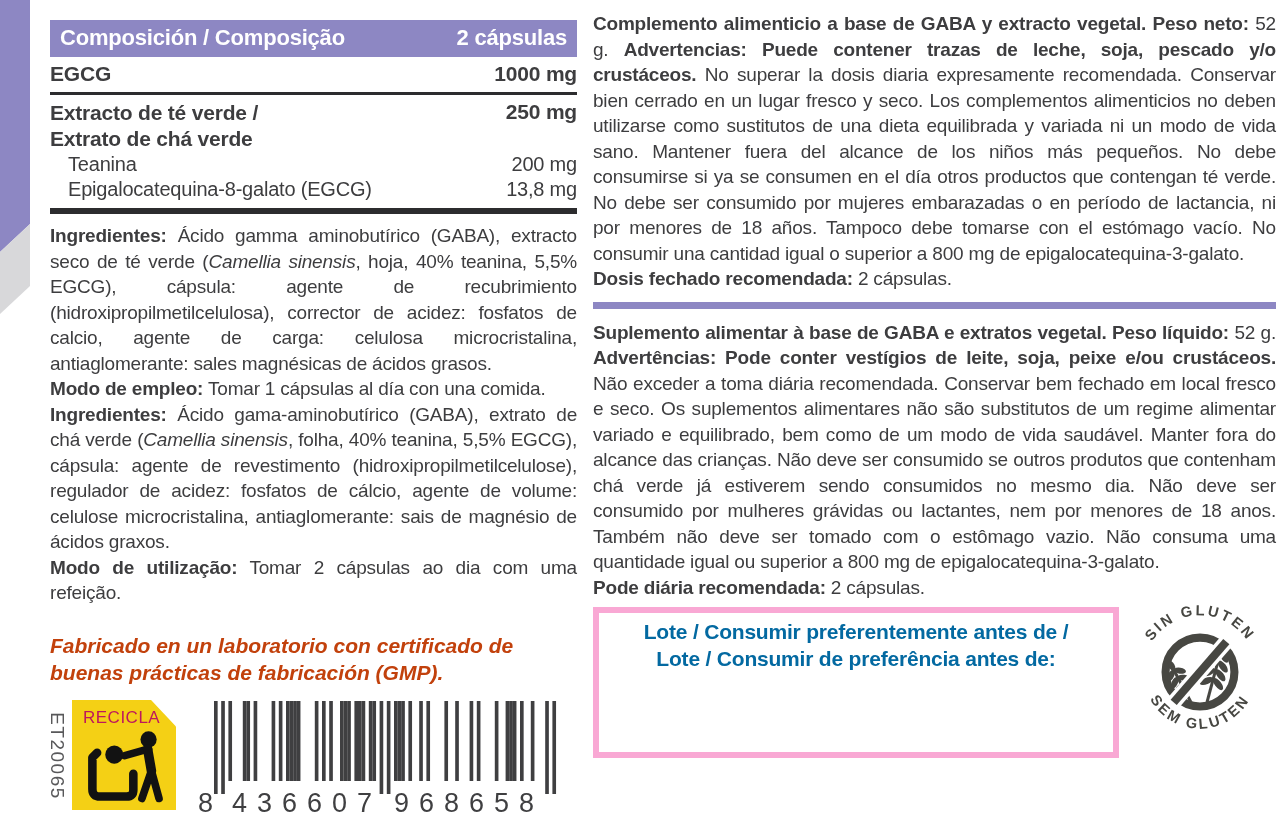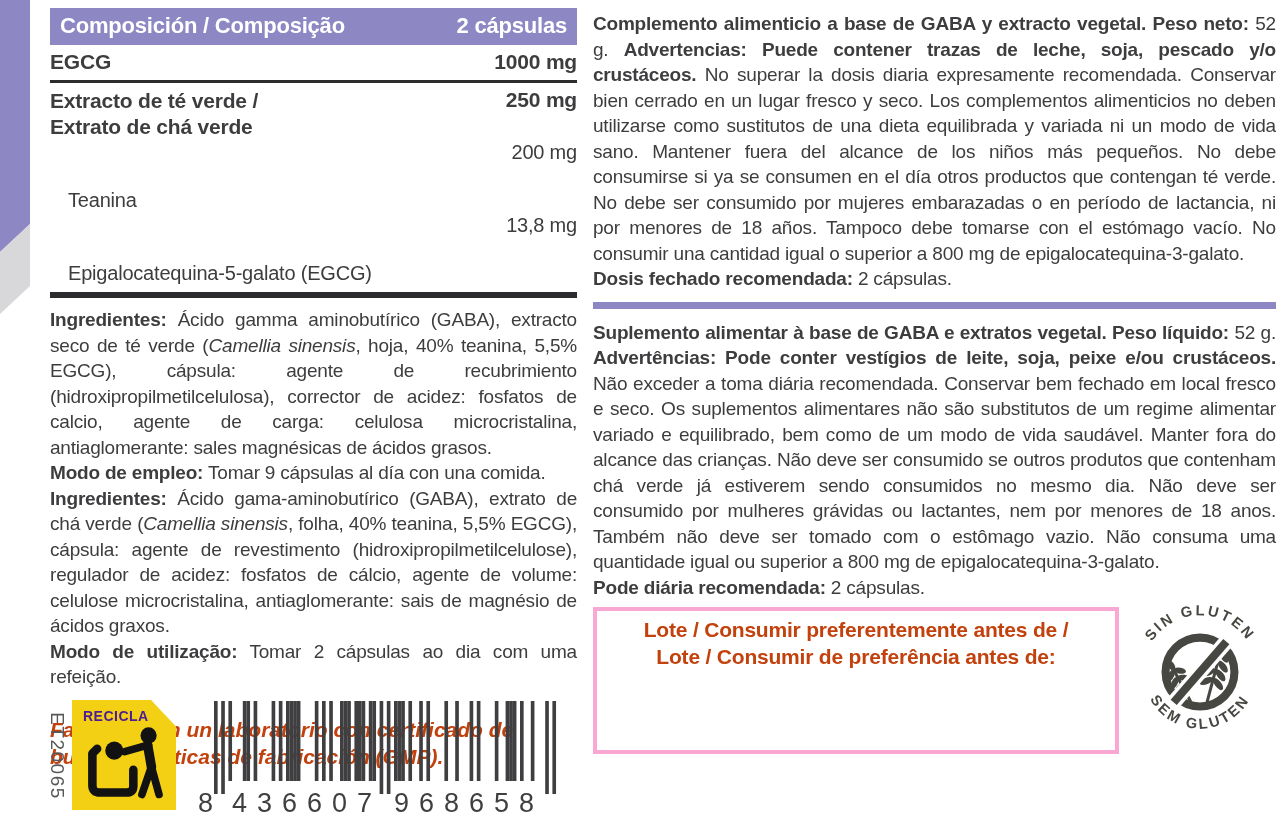--- a/index.html
+++ b/index.html
@@ -4,61 +4,61 @@
 <style>
   html,body{margin:0;padding:0;background:#fff;}
   .page{
     position:relative;width:1280px;height:827px;background:#ffffff;
     font-family:"Liberation Sans", sans-serif;color:#3d3d3f;overflow:hidden;
     letter-spacing:-0.2px;
   }
   .ribbon{position:absolute;left:0;top:0;}
 
   
-  .col-left{position:absolute;left:50px;top:8px;width:527px;}
+  .col-left{position:absolute;left:50px;top:20px;width:527px;}
   .comp-table{border-bottom:6px solid #2c2c2e;}
   .comp-head{display:flex;justify-content:space-between;align-items:center;
     background:#8d87c3;color:#ffffff;font-weight:bold;font-size:22px;
     padding:5px 10px 6px 10px;}
   .comp-row{display:flex;justify-content:space-between;font-size:21px;}
   .row-gaba{font-weight:bold;padding:5px 0 6px 0;border-bottom:3px solid #2c2c2e;}
   .row-extract{font-weight:bold;padding:5px 0 0 0;}
   .row-extract .nm{white-space:pre-line;line-height:26px;}
   .row-sub{font-weight:normal;font-size:20px;line-height:25px;}
-  .row-sub .nm{padding-left:18px;margin-top:48px;}
+  .row-sub .nm{padding-left:18px;}
   .row-sub:last-child{padding-bottom:6px;}
   .val{text-align:right;white-space:nowrap;}
 
   .body-text{font-size:19px;line-height:25.5px;text-align:justify;margin:0;}
   .left-text{margin-top:9px;}
   .gmp{color:#c2410c;font-weight:bold;font-style:italic;font-size:21px;
     line-height:27px;margin-top:26px;letter-spacing:0;}
 
   .b{font-weight:bold;}
   .i{font-style:italic;}
 
   
   .bottom-left{position:absolute;left:42px;top:700px;display:flex;align-items:flex-start;}
   .side-code{position:relative;width:30px;height:112px;flex:0 0 30px;}
   .side-code span{position:absolute;left:50%;top:50%;
     transform:translate(-50%,-50%) rotate(90deg);
     white-space:nowrap;font-size:19px;color:#58585a;letter-spacing:1.5px;}
   .recycle-badge{width:104px;height:110px;background:#f4d015;
     clip-path:polygon(0 0,76% 0,100% 24%,100% 100%,0 100%);}
-  .recycle-title{font-size:14px;font-weight:bold;color:#4c1d95;
+  .recycle-title{font-size:17px;font-weight:normal;color:#be185d;
     padding:8px 0 0 11px;letter-spacing:0.5px;}
   .barcode{margin-left:22px;margin-top:1px;}
 
   
   .col-right{position:absolute;left:593px;top:11px;width:683px;}
   .divider{height:7px;background:#8d87c3;margin:10px 0 11px 0;}
   .bottom-right{display:flex;align-items:flex-start;margin-top:7px;}
-  .lote-box{width:520px;height:134px;border:4px solid #f9a8d4;box-sizing:content-box;
+  .lote-box{width:520px;height:134px;border:6px solid #f9a8d4;box-sizing:content-box;
     padding-top:5px;text-align:center;font-size:21px;font-weight:bold;
-    line-height:27px;color:#c2410c;}
+    line-height:27px;color:#0369a1;}
   .gluten-badge{margin-left:5px;margin-top:-16px;}
 </style>
 </head>
 <body>
 
 <div class="page">
 
   <svg class="ribbon" width="32" height="320" aria-hidden="true">
     <polygon points="0,0 30,0 30,224 0,252" fill="#8d87c3"></polygon>
     <polygon points="30,224 30,286 0,314 0,252" fill="#d8d8da"></polygon>
@@ -78,27 +78,27 @@
       <div class="comp-row row-extract">
         <span class="nm">Extracto de té verde /
 Extrato de chá verde</span>
         <span class="val">250 mg</span>
       </div>
       <div class="comp-row row-sub">
         <span class="nm">Teanina</span>
         <span class="val">200 mg</span>
       </div>
       <div class="comp-row row-sub">
-        <span class="nm">Epigalocatequina-5-galato (EGCG)</span>
+        <span class="nm">Epigalocatequina-8-galato (EGCG)</span>
         <span class="val">13,8 mg</span>
       </div>
     </div>
 
     <p class="body-text left-text"><span class="b">Ingredientes:</span><span> Ácido gamma aminobutírico (GABA), extracto seco de té verde (</span><span class="i">Camellia sinensis</span><span>, hoja, 40% teanina, 5,5% EGCG), cápsula: agente de recubrimiento (hidroxipropilmetilcelulosa), corrector de acidez: fosfatos de calcio, agente de carga: celulosa microcristalina, antiaglomerante: sales magnésicas de ácidos grasos.</span></p>
-    <p class="body-text"><span class="b">Modo de empleo:</span><span> Tomar 9 cápsulas al día con una comida.</span></p>
+    <p class="body-text"><span class="b">Modo de empleo:</span><span> Tomar 1 cápsulas al día con una comida.</span></p>
     <p class="body-text"><span class="b">Ingredientes:</span><span> Ácido gama-aminobutírico (GABA), extrato de chá verde (</span><span class="i">Camellia sinensis</span><span>, folha, 40% teanina, 5,5% EGCG), cápsula: agente de revestimento (hidroxipropilmetilcelulose), regulador de acidez: fosfatos de cálcio, agente de volume: celulose microcristalina, antiaglomerante: sais de magnésio de ácidos graxos.</span></p>
     <p class="body-text"><span class="b">Modo de utilização:</span><span> Tomar 2 cápsulas ao dia com uma refeição.</span></p>
 
     <p class="gmp">Fabricado en un laboratorio con certificado de buenas prácticas de fabricación (GMP).</p>
   </div>
 
   <div class="bottom-left">
     <div class="side-code">
       <span>ET20065</span>
     </div>

